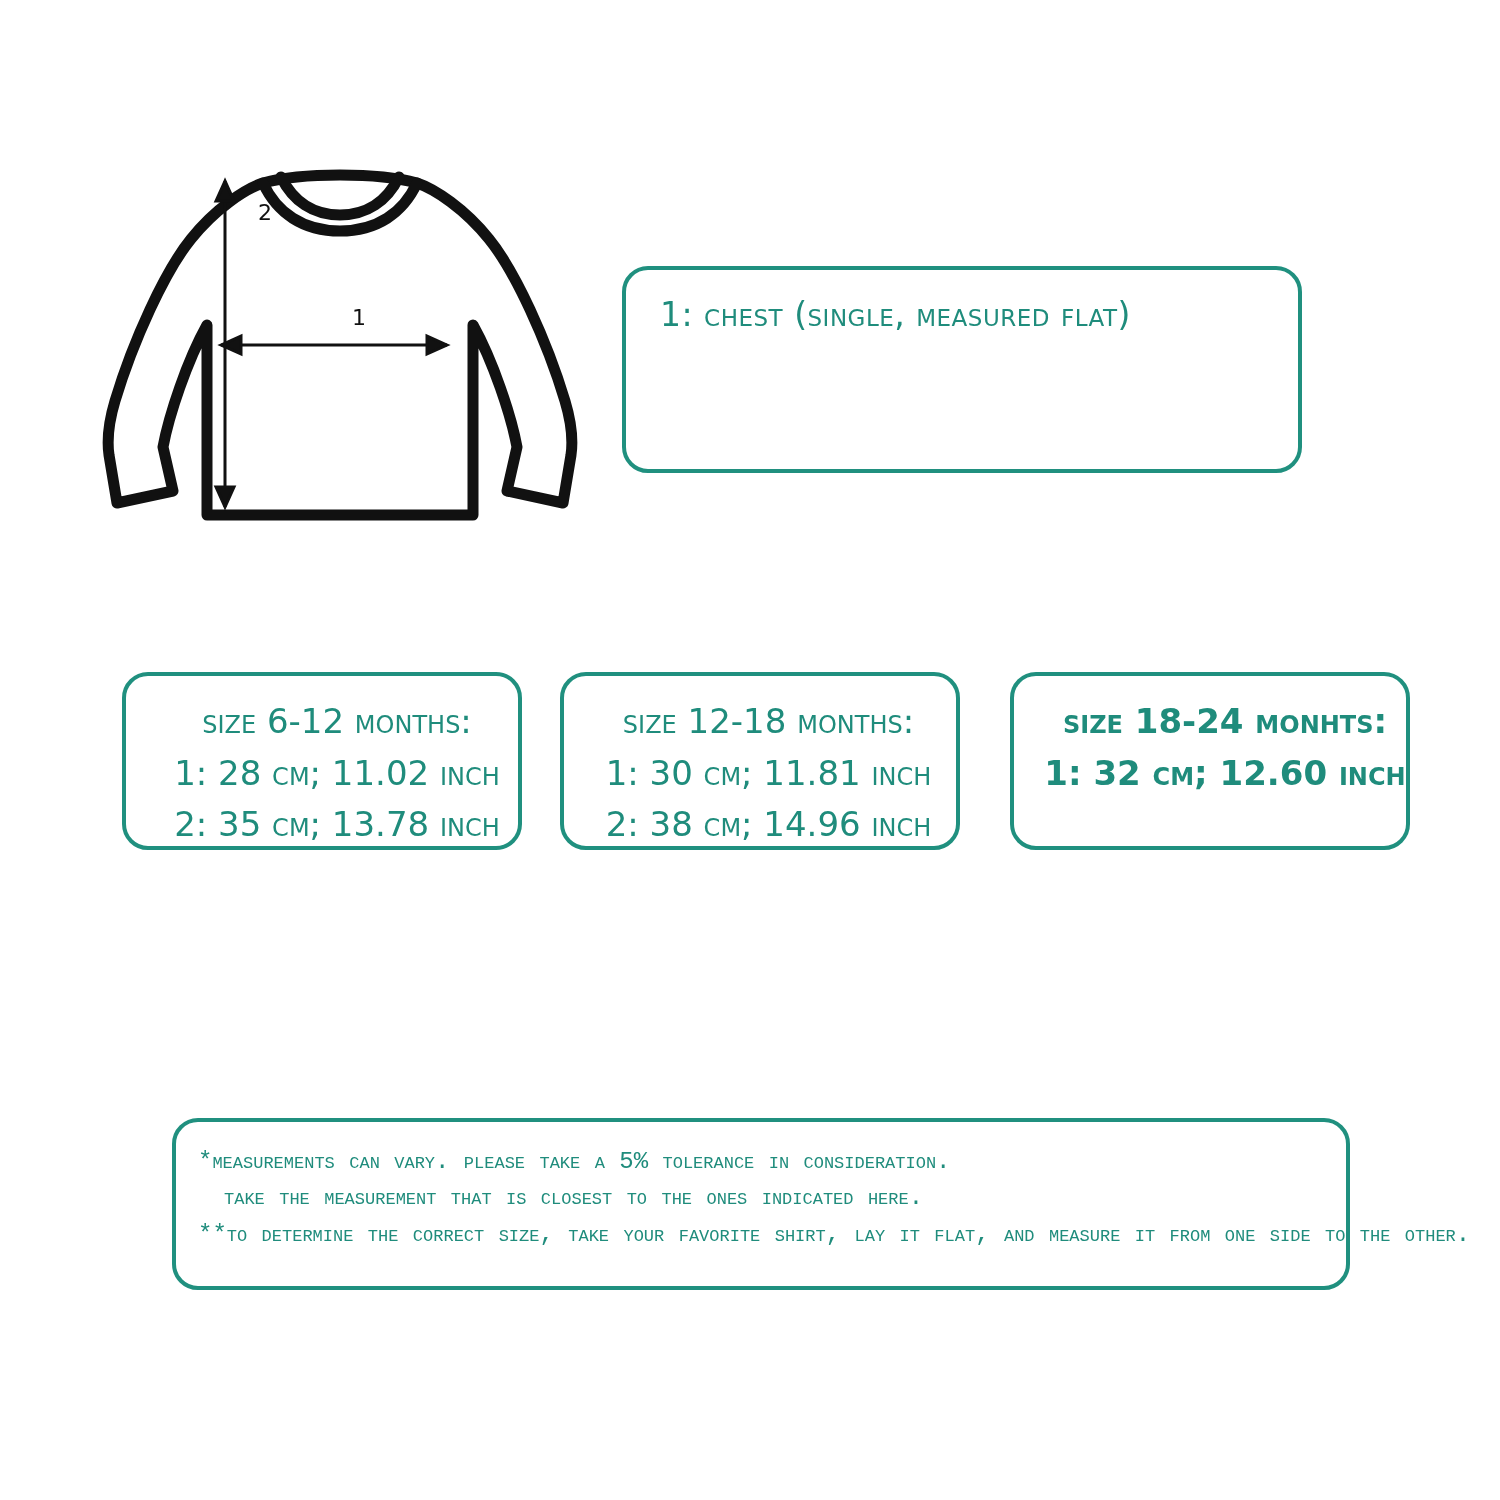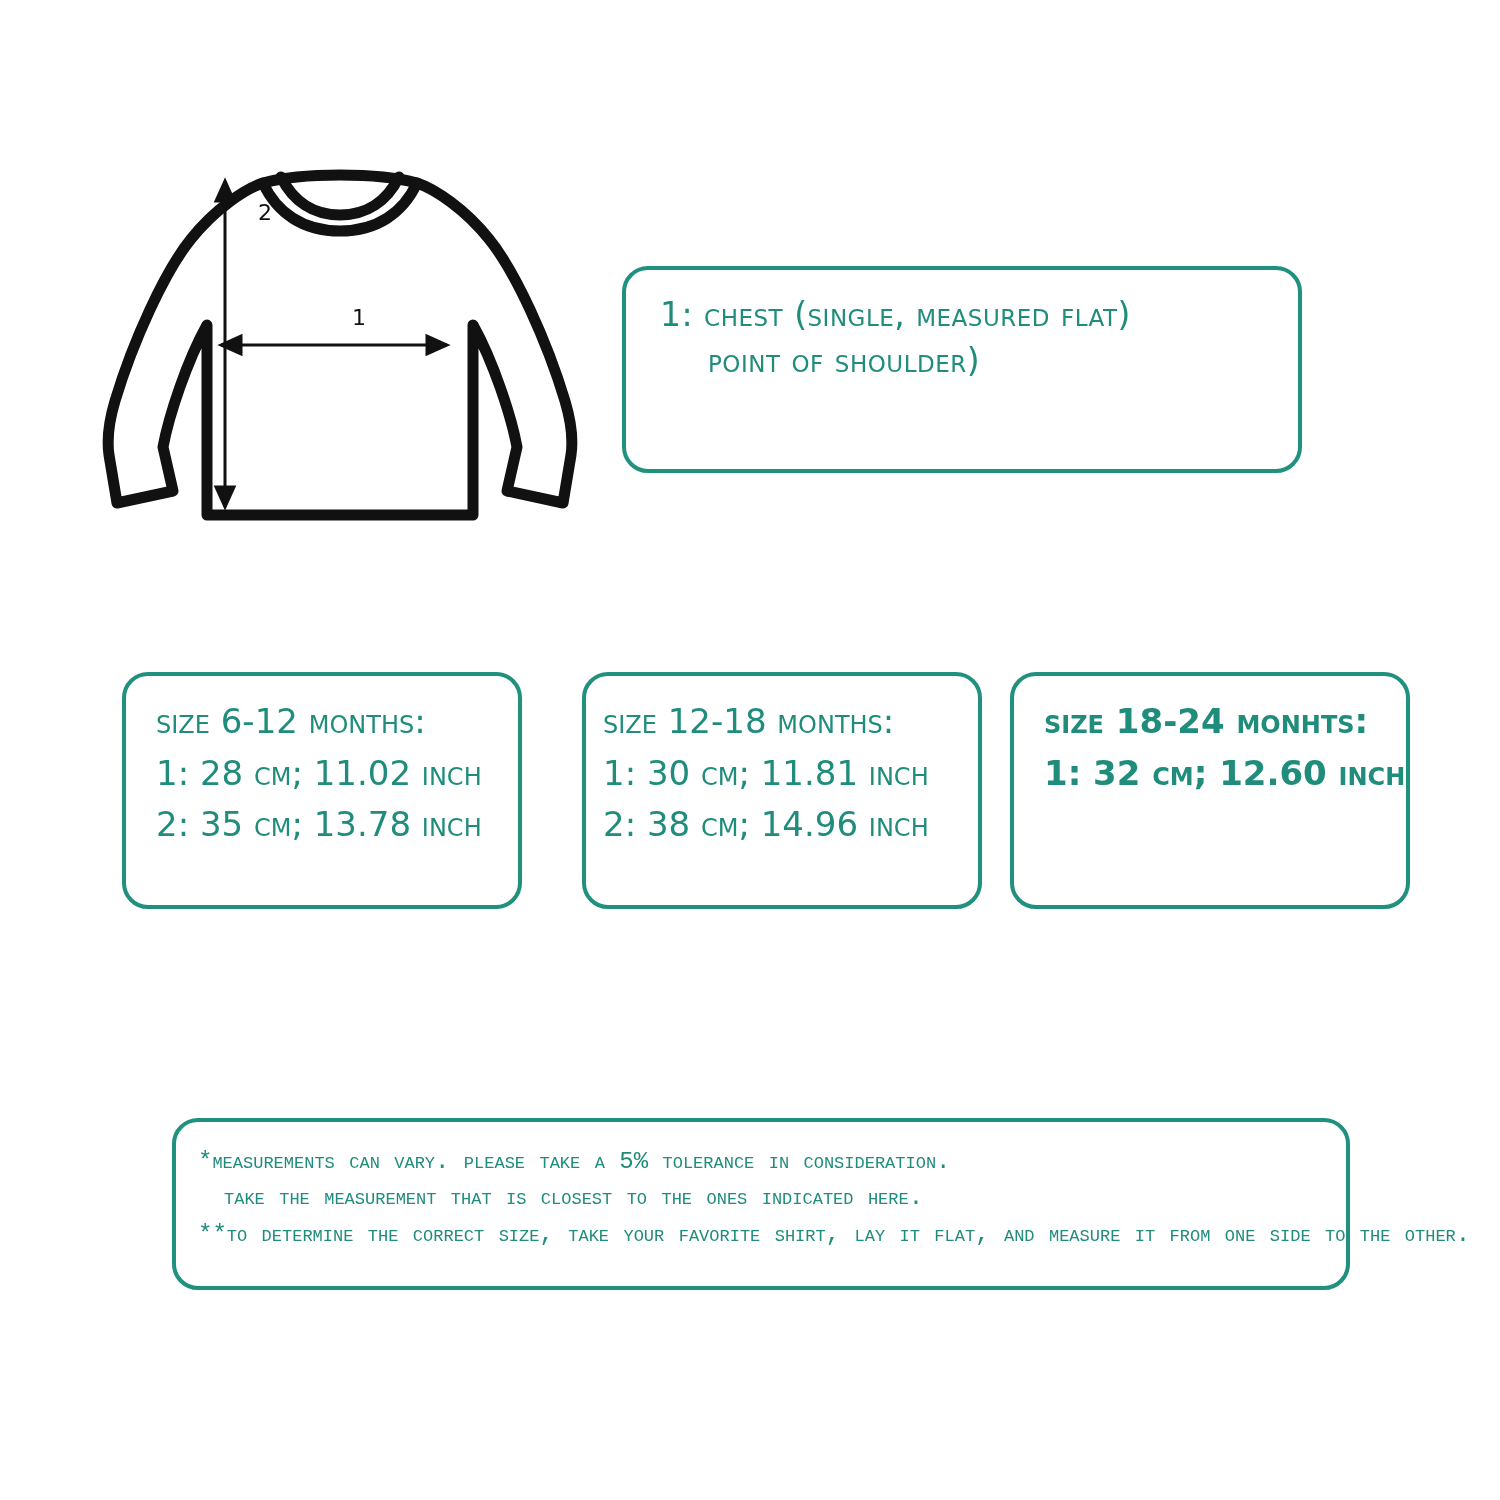--- a/index.html
+++ b/index.html
@@ -53,25 +53,26 @@
     text-transform: lowercase;
     white-space: nowrap;
   }
   .legend-line.indent {
     padding-left: 48px;
   }
 
   .size-box {
     top: 672px;
     width: 400px;
-    height: 237px;
+    height: 178px;
     padding: 20px 0 0 30px;
+    text-align: center;
   }
   .size-box.b1 { left: 122px; }
-  .size-box.b2 { left: 582px; padding-left: 17px; }
+  .size-box.b2 { left: 560px; padding-left: 17px; }
   .size-box.b3 { left: 1010px; font-weight: bold; }
 
   .size-line {
     color: #1f8c7c;
     font-size: 34px;
     line-height: 1.52;
     font-variant: small-caps;
     text-transform: lowercase;
     white-space: nowrap;
   }
@@ -144,21 +145,20 @@
         <polygon points="130,372 121,352 139,352"></polygon>
       </g>
     </svg>
   </div>
 
   <div class="meas-label label-1">1</div>
   <div class="meas-label label-2">2</div>
 
   <div class="tealbox legend-box">
     <div class="legend-line">1: Chest (single, measured flat)</div>
-    <div class="legend-line indent">point of shoulder)</div>
   </div>
 
   <div class="tealbox size-box b1">
     <div class="size-line">Size 6-12 months:</div>
     <div class="size-line">1: 28 cm; 11.02 inch</div>
     <div class="size-line">2: 35 cm; 13.78 inch</div>
   </div>
 
   <div class="tealbox size-box b2">
     <div class="size-line">Size 12-18 months:</div>

